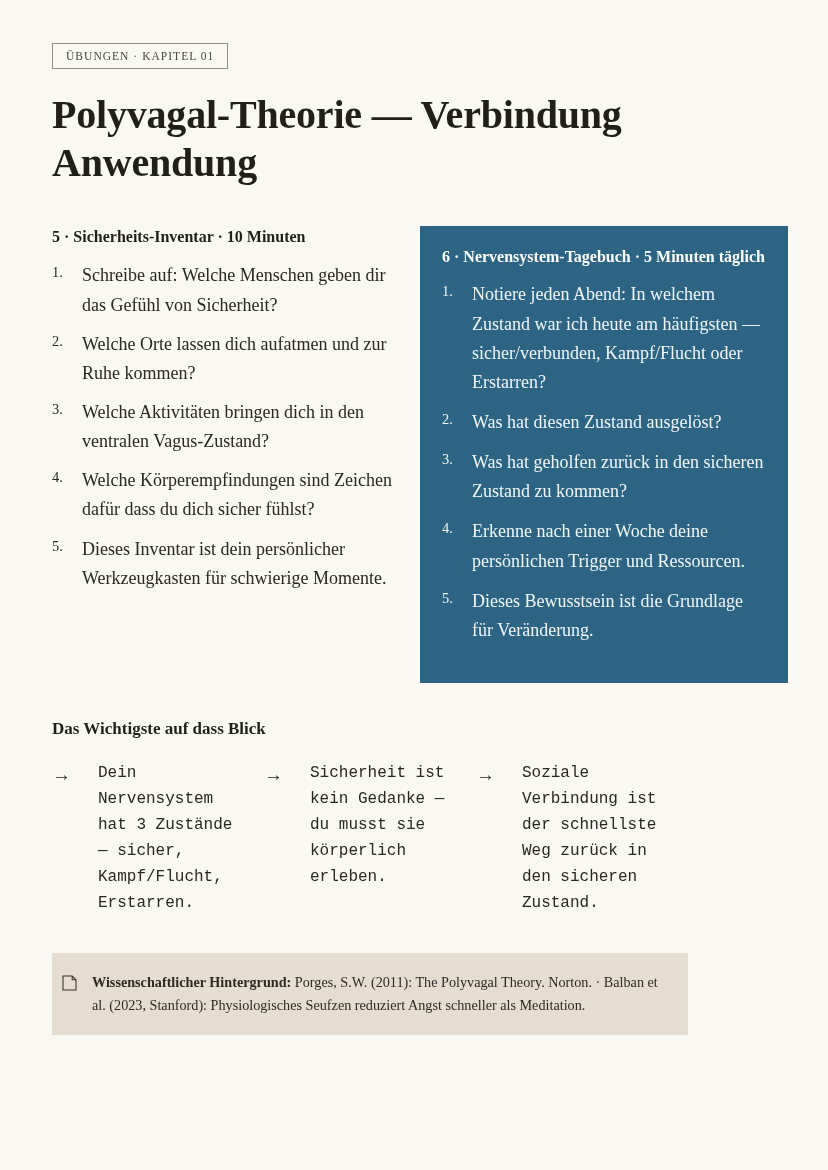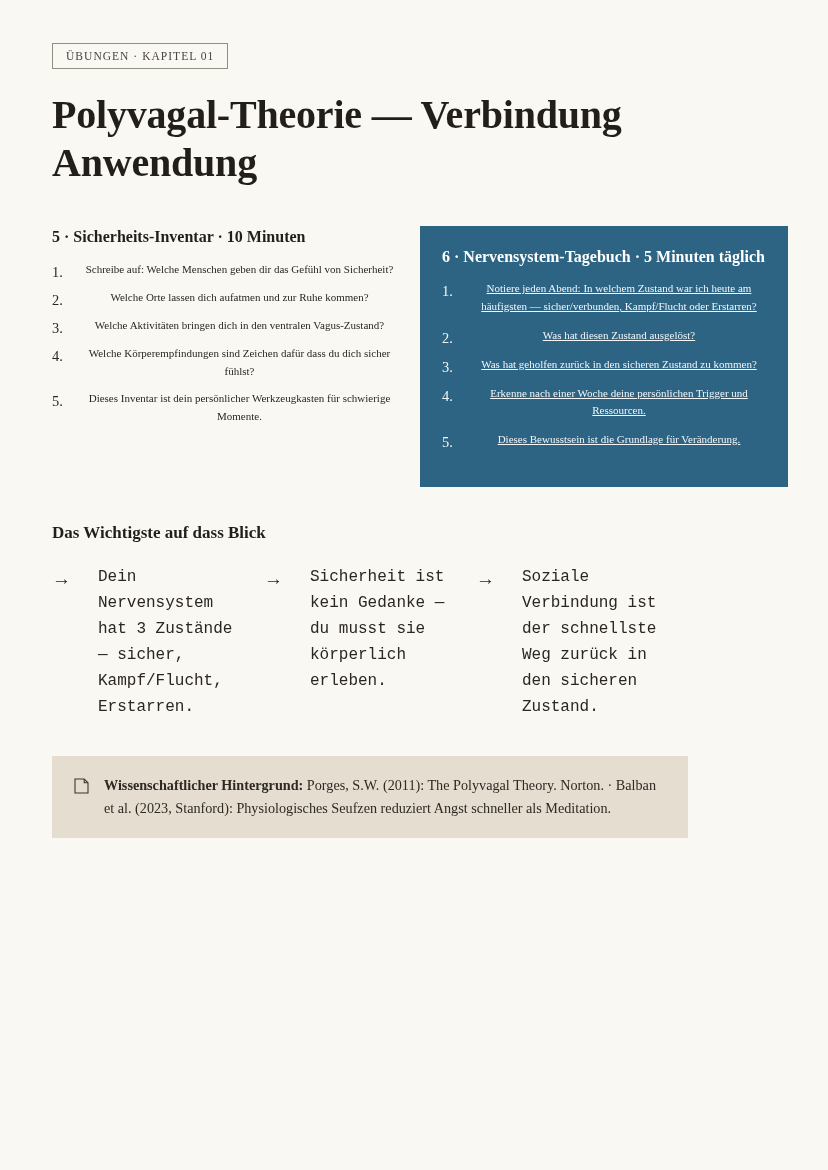--- a/index.html
+++ b/index.html
@@ -88,44 +88,43 @@
 
   ol.steps {
     list-style: none;
     counter-reset: step;
   }
 
   ol.steps > li {
     counter-increment: step;
     position: relative;
     padding-left: 30px;
-    font-size: 11px;
+    font-size: 18px;
     line-height: 1.62;
     margin-bottom: 10px;
     color: #2b2620;
-    text-align: center;
   }
 
   ol.steps > li::before {
     content: counter(step) ".";
     position: absolute;
     left: 0;
     top: 0;
     width: 24px;
     text-align: left;
     font-size: 14.4px;
     color: #2b2620;
   }
 
   .col-right ol.steps > li,
   .col-right ol.steps > li::before {
     color: #f3f6f8;
   }
 
-  .col-right ol.steps > li { margin-bottom: 11px; text-decoration: underline; }
+  .col-right ol.steps > li { margin-bottom: 11px; }
   .col-right ol.steps > li:last-child { margin-bottom: 16px; }
 
   
   .takeaways-wrap { margin-top: 36px; }
 
   .takeaways-title {
     font-size: 17px;
     font-weight: 700;
     color: #221e19;
     margin-bottom: 22px;
@@ -156,21 +155,21 @@
     font-size: 16px;
     line-height: 1.62;
     color: #2b2620;
     font-family: Liberation Mono, monospace;
   }
 
   
   .footnote {
     margin-top: 36px;
     background: #e4ddd0;
-    padding: 18px 24px 18px 22px;
+    padding: 18px 24px 18px 10px;
     display: flex;
     align-items: flex-start;
     gap: 14px;
   }
 
   .note-icon {
     flex: 0 0 16px;
     margin-top: 4px;
   }
 

